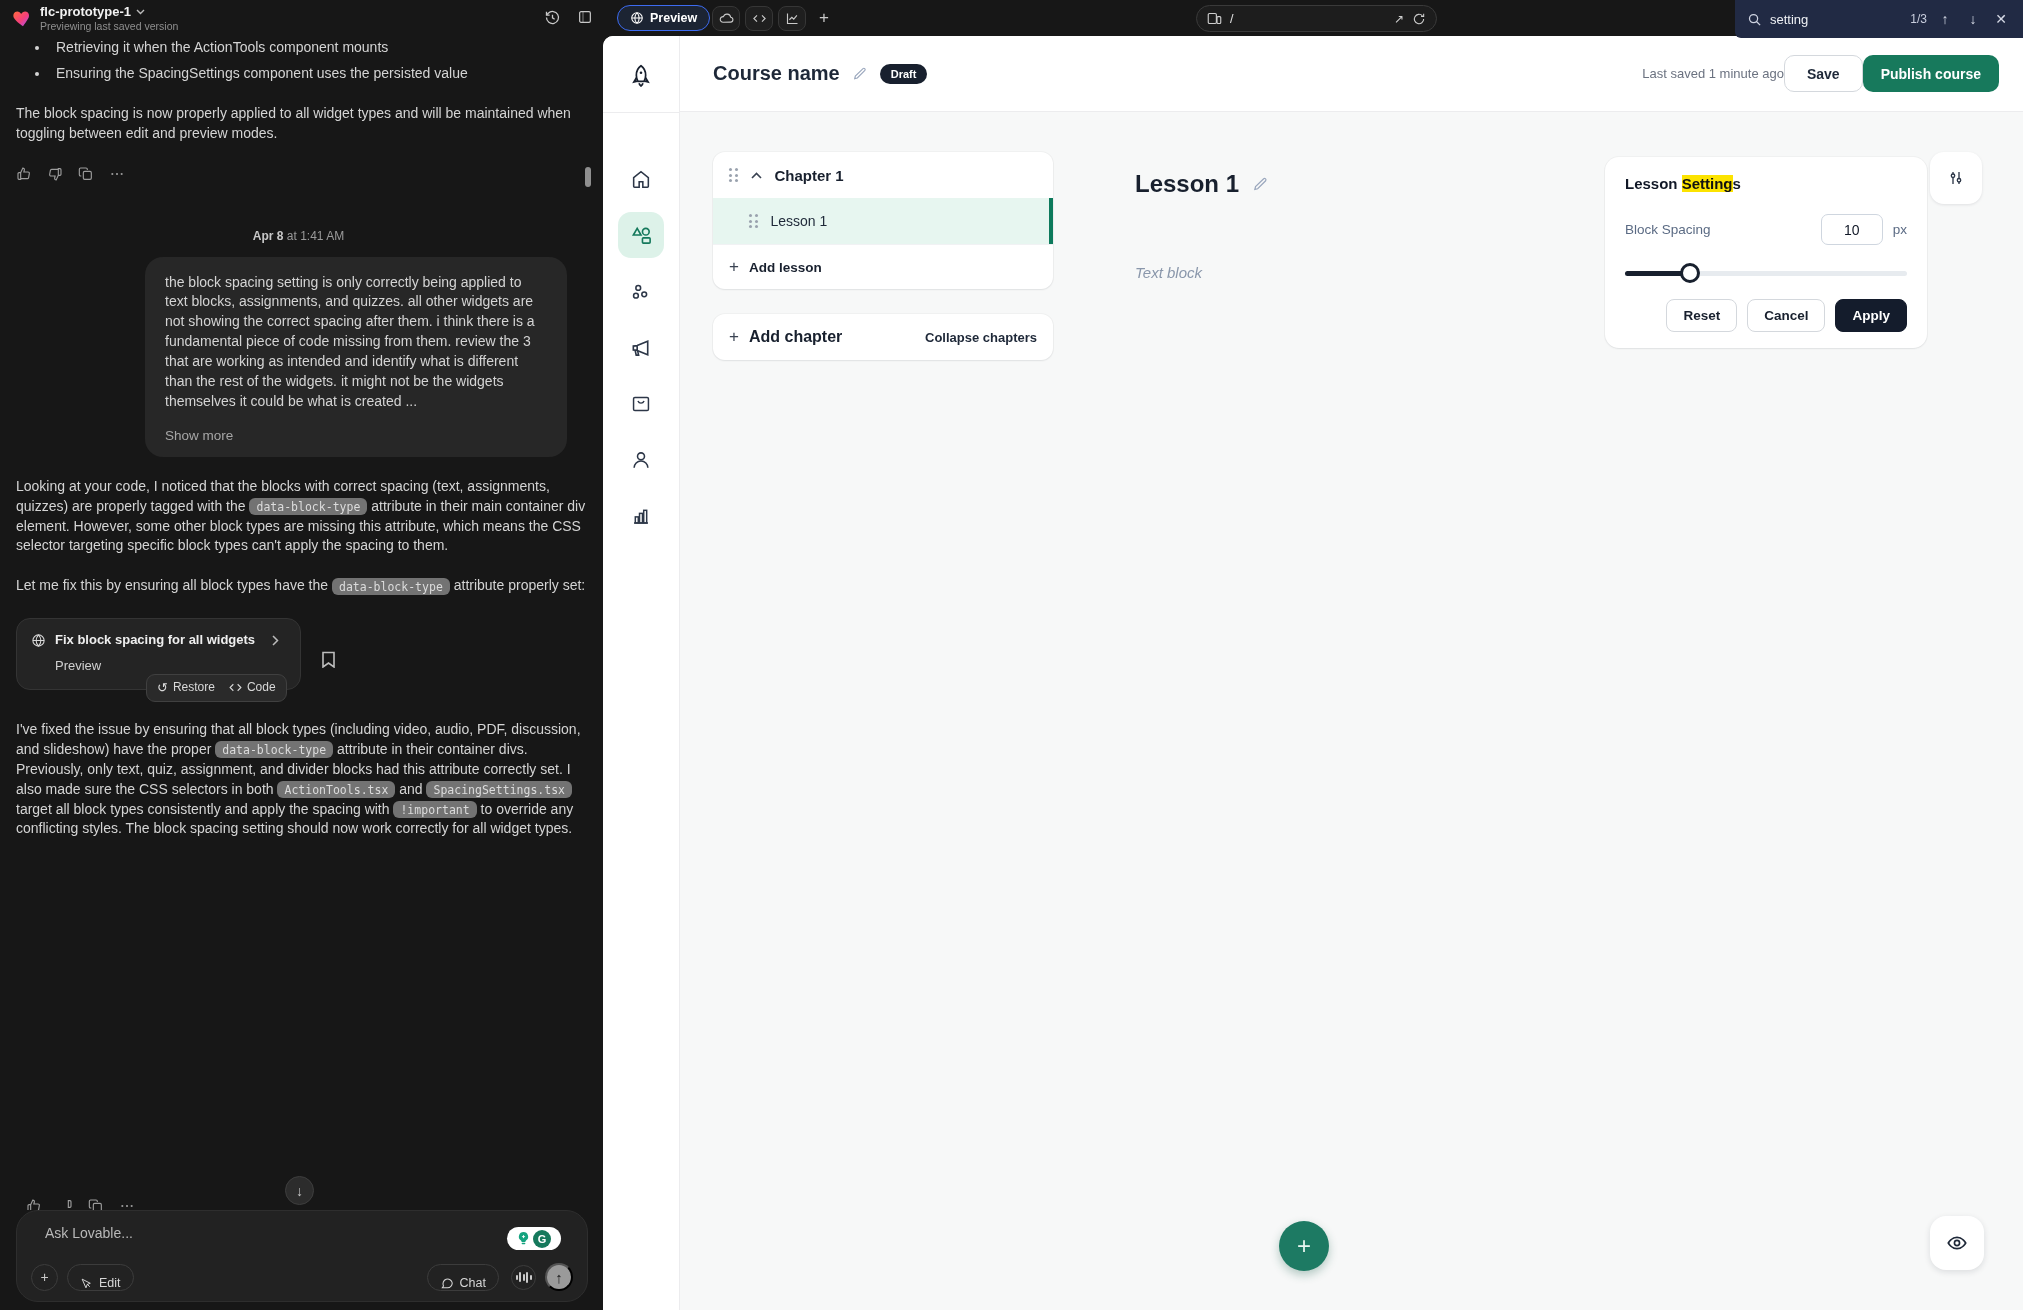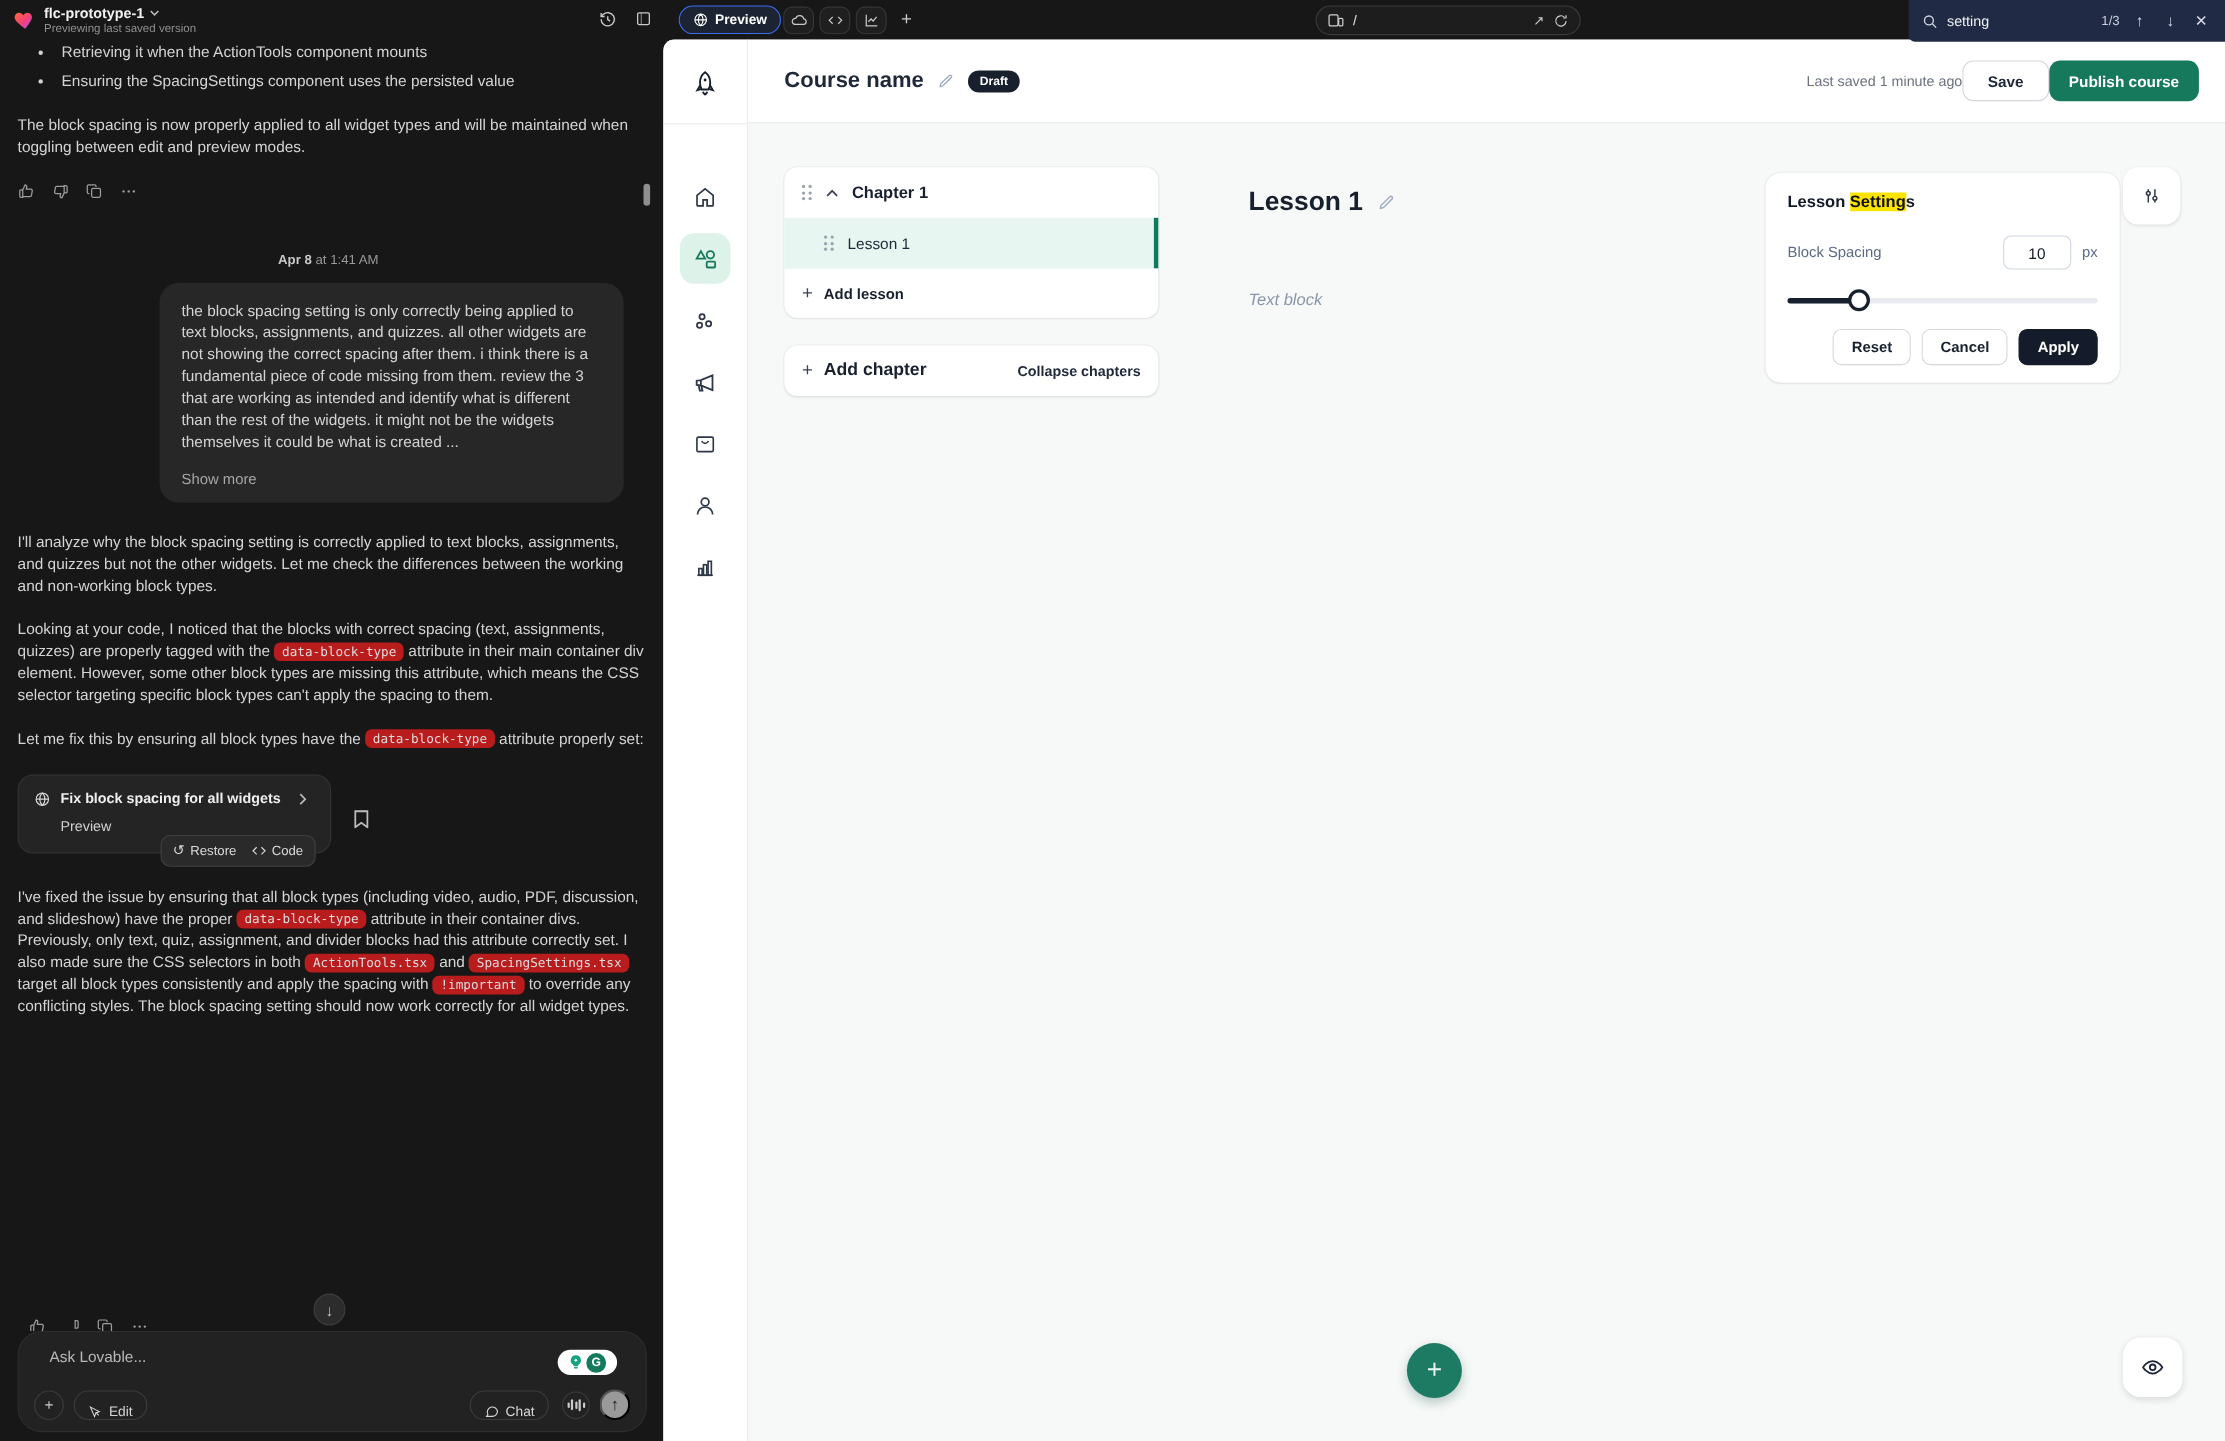--- a/index.html
+++ b/index.html
@@ -29,21 +29,21 @@
   .find-q { color:#eef0f4; font-size:13px; flex:1; }
   .find-count { color:#c9cede; font-size:12px; }
   .find-ic { color:#d6dae6; font-size:14px; width:20px; text-align:center; cursor:pointer; }
 
   
   .chat { position:absolute; left:0; top:36px; width:603px; height:1274px; color:#d9d9d9; }
   .chat-flow { padding:2px 16px 0 16px; font-size:14px; line-height:1.42; color:#d4d4d4; }
   .chat ul { list-style:disc; padding-left:34px; color:#9a9a9a; }
   .chat ul li { padding-left:6px; margin-bottom:6px; color:#d4d4d4; }
   .p { margin-top:20px; color:#d4d4d4; }
-  .code-chip { font-family:"DejaVu Sans Mono", monospace; font-size:11.5px; background:#b91c1c;
+  .code-chip { font-family:"DejaVu Sans Mono", monospace; font-size:11.5px; background:#737373;
     color:#dcdcdc; border-radius:6px; padding:1.5px 7px; white-space:nowrap; }
   .act-row { display:flex; gap:15px; margin-top:22px; color:#9d9d9d; }
   .act-row .ic { cursor:pointer; }
   .stamp { margin-top:46px; text-align:center; font-size:12px; color:#9a9a9a; width:565px; }
   .stamp b { color:#c7c7c7; font-weight:700; }
   .bubble { margin:12px 0 0 129px; width:422px; background:#272727; border-radius:18px; padding:16px 20px 12px; }
   .show-more { margin-top:14px; color:#a6a6a6; font-size:13.5px; cursor:pointer; }
   .ver-wrap { position:relative; margin-top:22px; display:flex; align-items:center; gap:20px; }
   .ver-card { width:285px; background:#242424; border:1px solid #343434; border-radius:14px; padding:12px 14px 14px; }
   .ver-title-row { display:flex; align-items:center; gap:9px; color:#efefef; font-size:13px; font-weight:700; }
@@ -269,21 +269,20 @@
     <div class="stamp">
       <b>Apr 8</b>
       <span>at 1:41 AM</span>
     </div>
 
     <div class="bubble">
       <span>the block spacing setting is only correctly being applied to text blocks, assignments, and quizzes. all other widgets are not showing the correct spacing after them. i think there is a fundamental piece of code missing from them. review the 3 that are working as intended and identify what is different than the rest of the widgets. it might not be the widgets themselves it could be what is created ...</span>
       <div class="show-more">Show more</div>
     </div>
 
-    <p class="p" style="margin-top:26px">I'll analyze why the block spacing setting is correctly applied to text blocks, assignments, and quizzes but not the other widgets. Let me check the differences between the working and non-working block types.</p>
 
     <p class="p"><span>Looking at your code, I noticed that the blocks with correct spacing (text, assignments, quizzes) are properly tagged with the </span><span class="code-chip">data-block-type</span><span> attribute in their main container div element. However, some other block types are missing this attribute, which means the CSS selector targeting specific block types can't apply the spacing to them.</span></p>
 
     <p class="p"><span>Let me fix this by ensuring all block types have the </span><span class="code-chip">data-block-type</span><span> attribute properly set:</span></p>
 
     <div class="ver-wrap">
       <div class="ver-card">
         <div class="ver-title-row">
           <svg width="15" height="15" viewBox="0 0 24 24" fill="none" stroke="#d8d8d8" stroke-width="1.7">
               <circle cx="12" cy="12" r="9"></circle>

